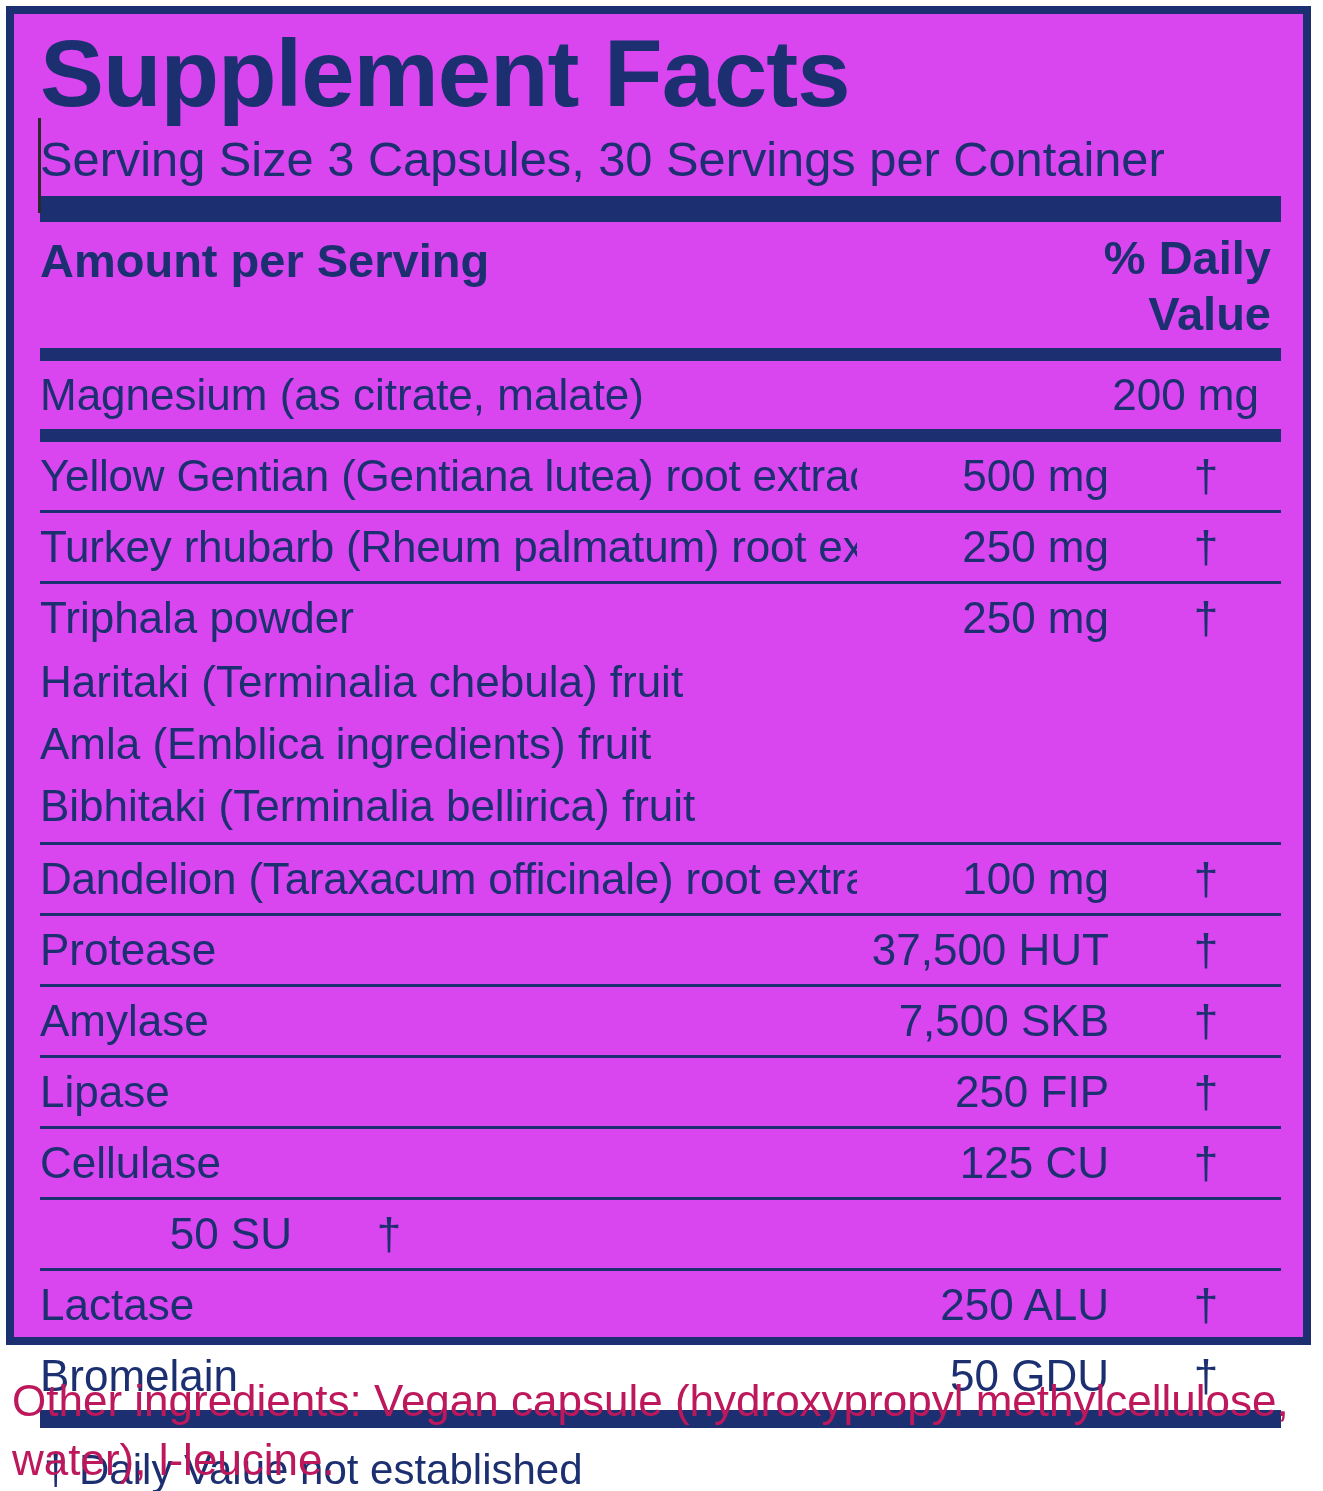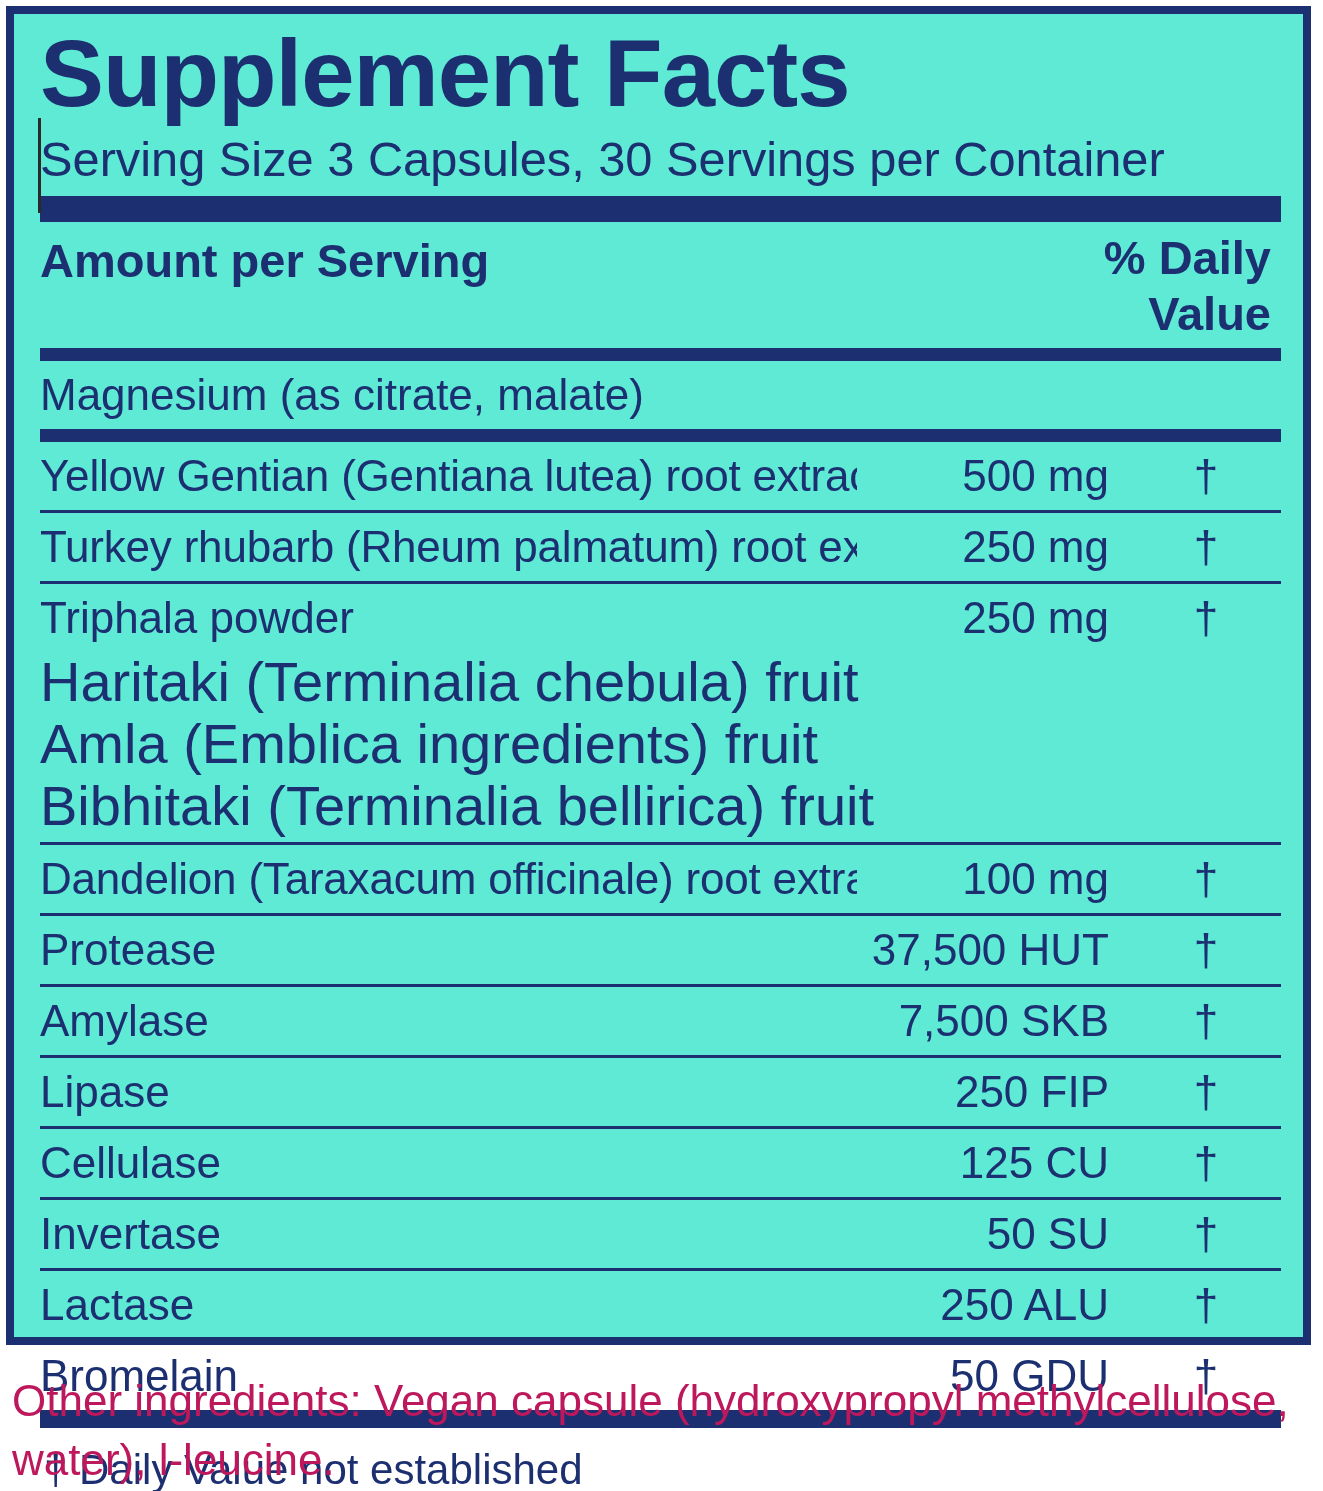--- a/index.html
+++ b/index.html
@@ -20,21 +20,21 @@
   }
 
   
   .panel {
     position: absolute;
     left: 6px;
     top: 6px;
     width: 1305px;
     height: 1339px;
     border: 8px solid #1c3071;
-    background: #5eead4;
+    background: #d946ef;
     box-sizing: border-box;
   }
   .panel-inner {
     position: relative;
     height: 100%;
     padding: 0 22px 0 26px;
     box-sizing: border-box;
   }
 
   
@@ -126,21 +126,21 @@
   }
   .row .dv {
     flex: 0 0 150px;
     text-align: center;
   }
   .row.tight .name { letter-spacing: -0.2px; }
 
   
   .subrow {
     color: #1c3071;
-    font-size: 56px;
+    font-size: 44px;
     line-height: 60px;
     padding: 0 0 2px 0;
     white-space: nowrap;
   }
   .sub-pad { height: 4px; }
 
   
   .footnote {
     color: #1c3071;
     font-size: 42px;
@@ -186,20 +186,21 @@
 
       <div class="hdr">
         <div class="hdr-left">Amount per Serving</div>
         <div class="hdr-right">% Daily Value</div>
       </div>
 
       <div class="rule-med"></div>
 
       <div class="row">
         <div class="name">Magnesium (as citrate, malate)</div>
+        <div class="amt">200 mg</div>
       </div>
 
       <div class="rule-med"></div>
 
       <div class="row tight">
         <div class="name">Yellow Gentian (Gentiana lutea) root extract (4:1)</div>
         <div class="amt">500 mg</div>
         <div class="dv">†</div>
       </div>
       <div class="rule-thin"></div>
@@ -251,21 +252,20 @@
       <div class="rule-thin"></div>
 
       <div class="row">
         <div class="name">Cellulase</div>
         <div class="amt">125 CU</div>
         <div class="dv">†</div>
       </div>
       <div class="rule-thin"></div>
 
       <div class="row">
-        <div class="name">Invertase</div>
         <div class="amt">50 SU</div>
         <div class="dv">†</div>
       </div>
       <div class="rule-thin"></div>
 
       <div class="row">
         <div class="name">Lactase</div>
         <div class="amt">250 ALU</div>
         <div class="dv">†</div>
       </div>

